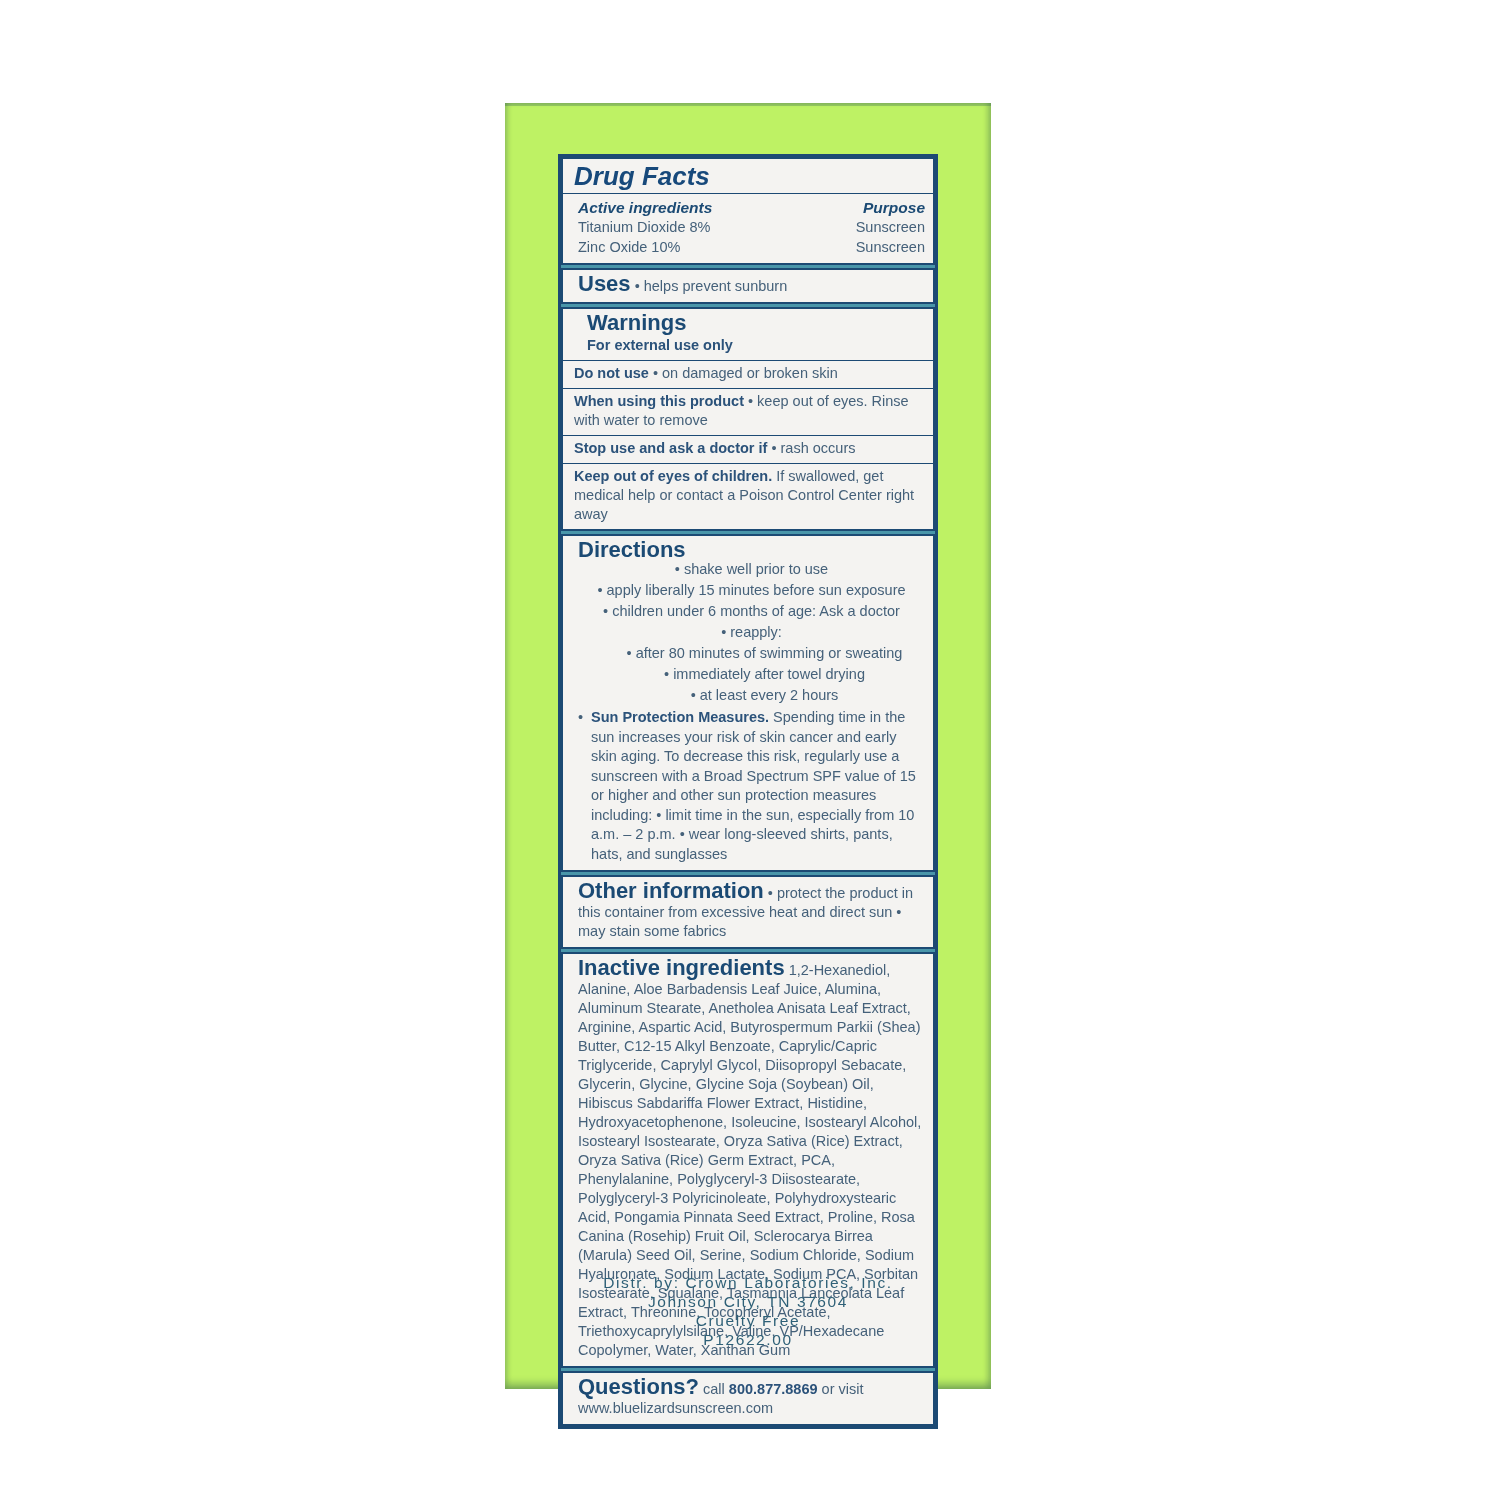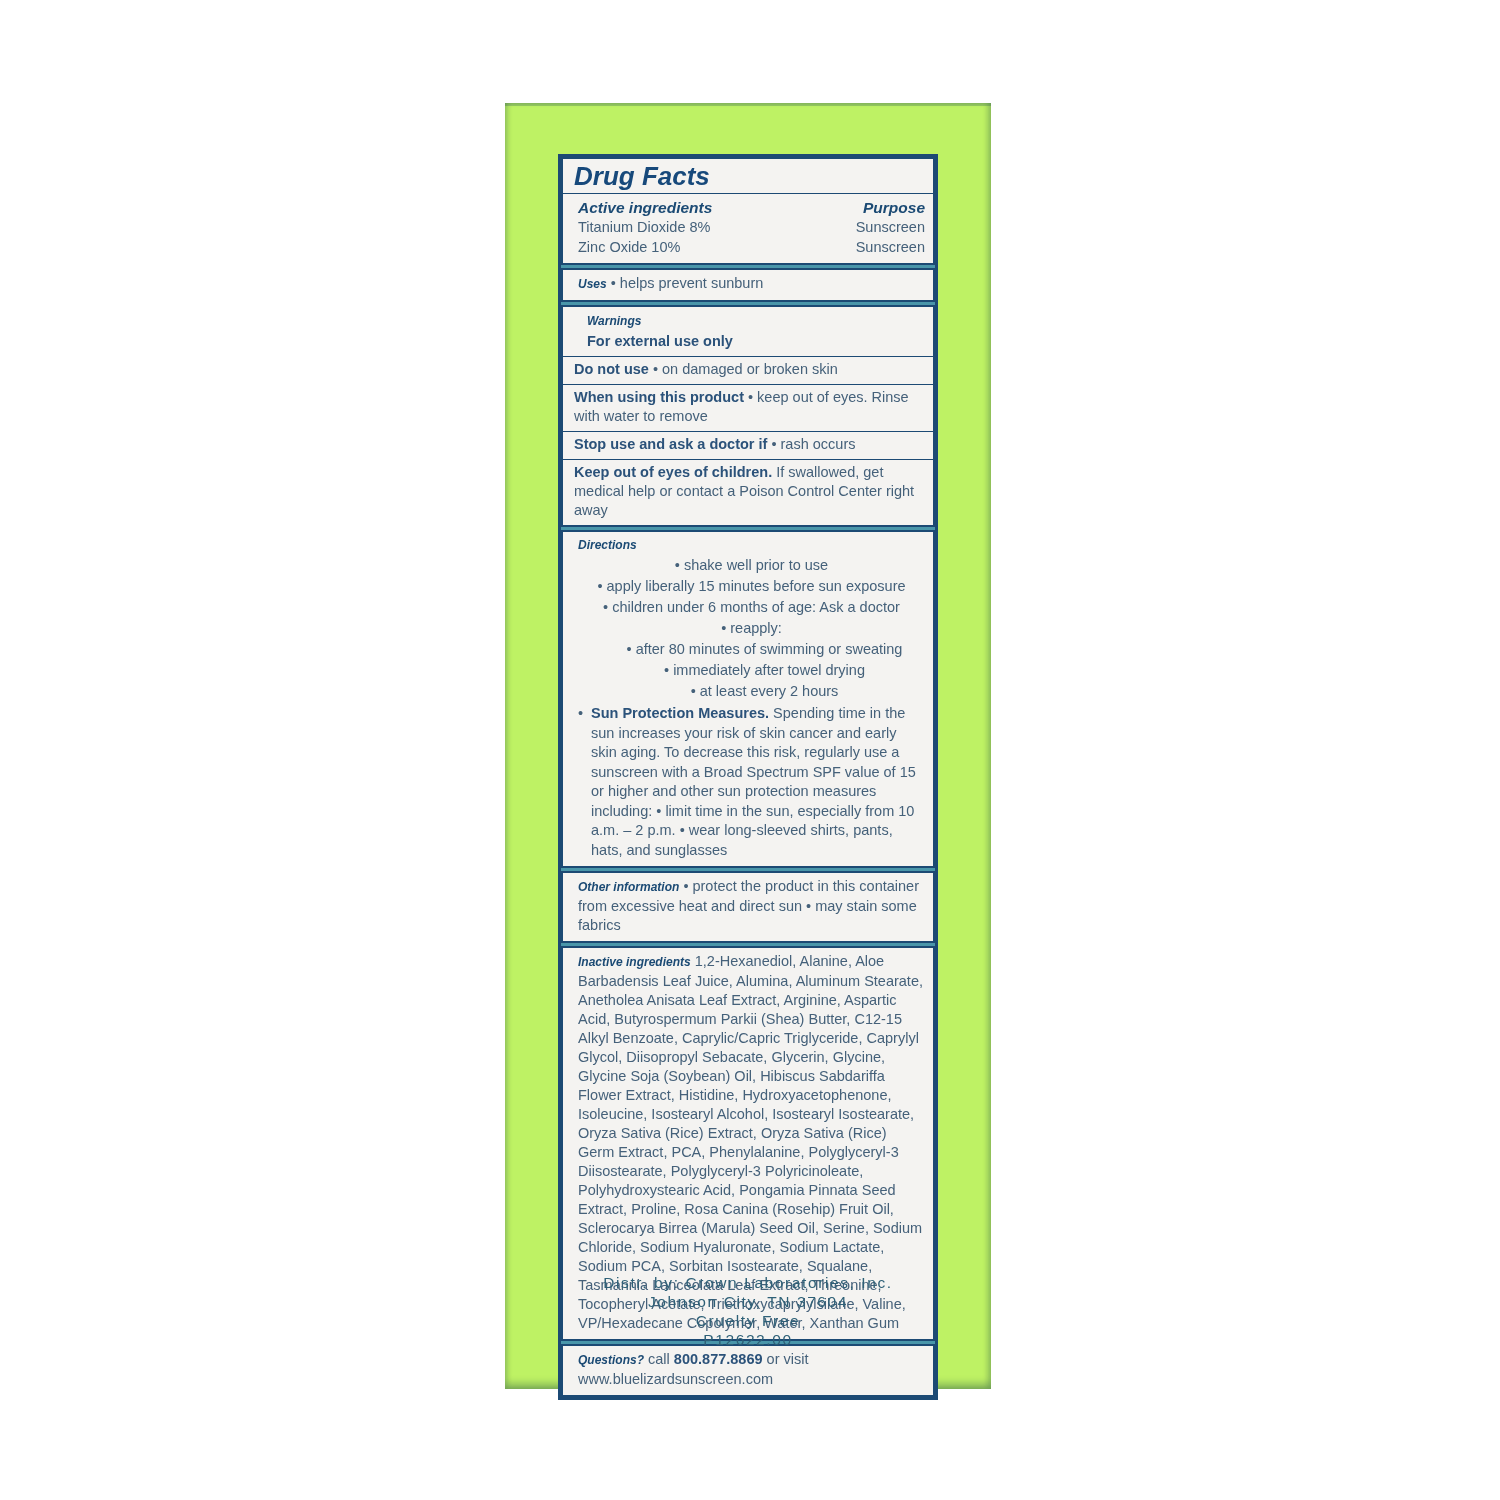--- a/index.html
+++ b/index.html
@@ -42,21 +42,21 @@
   .df-title {
     font-size: 26px;
     font-weight: bold;
     font-style: italic;
     color: #17497b;
     padding: 8px 8px 7px 11px;
   }
   .hairline { border-top: 1.5px solid #1c4a74; }
   .thinrule { border-top: 1.5px solid #1c4a74; }
 
-  .bi { font-weight: bold; font-style: italic; color: #1b4a74; font-size: 12px; }
+  .bi { font-weight: bold; color: #1b4a74; font-size: 22px; }
   .bi-sm { font-weight: bold; font-style: italic; color: #1b4a74; font-size: 15.5px; }
   .b { font-weight: bold; color: #2b527a; }
 
   .ai-row { display: flex; justify-content: space-between; align-items: baseline; }
   .ai-row + .ai-row { margin-top: 1px; }
 
   .w-row { padding: 3px 8px 5px 11px; }
   .w-head { padding: 4px 8px 5px 24px; }
   .w-head .sub-bold { font-weight: bold; color: #2b527a; display: block; margin-top: 1px; }
 

